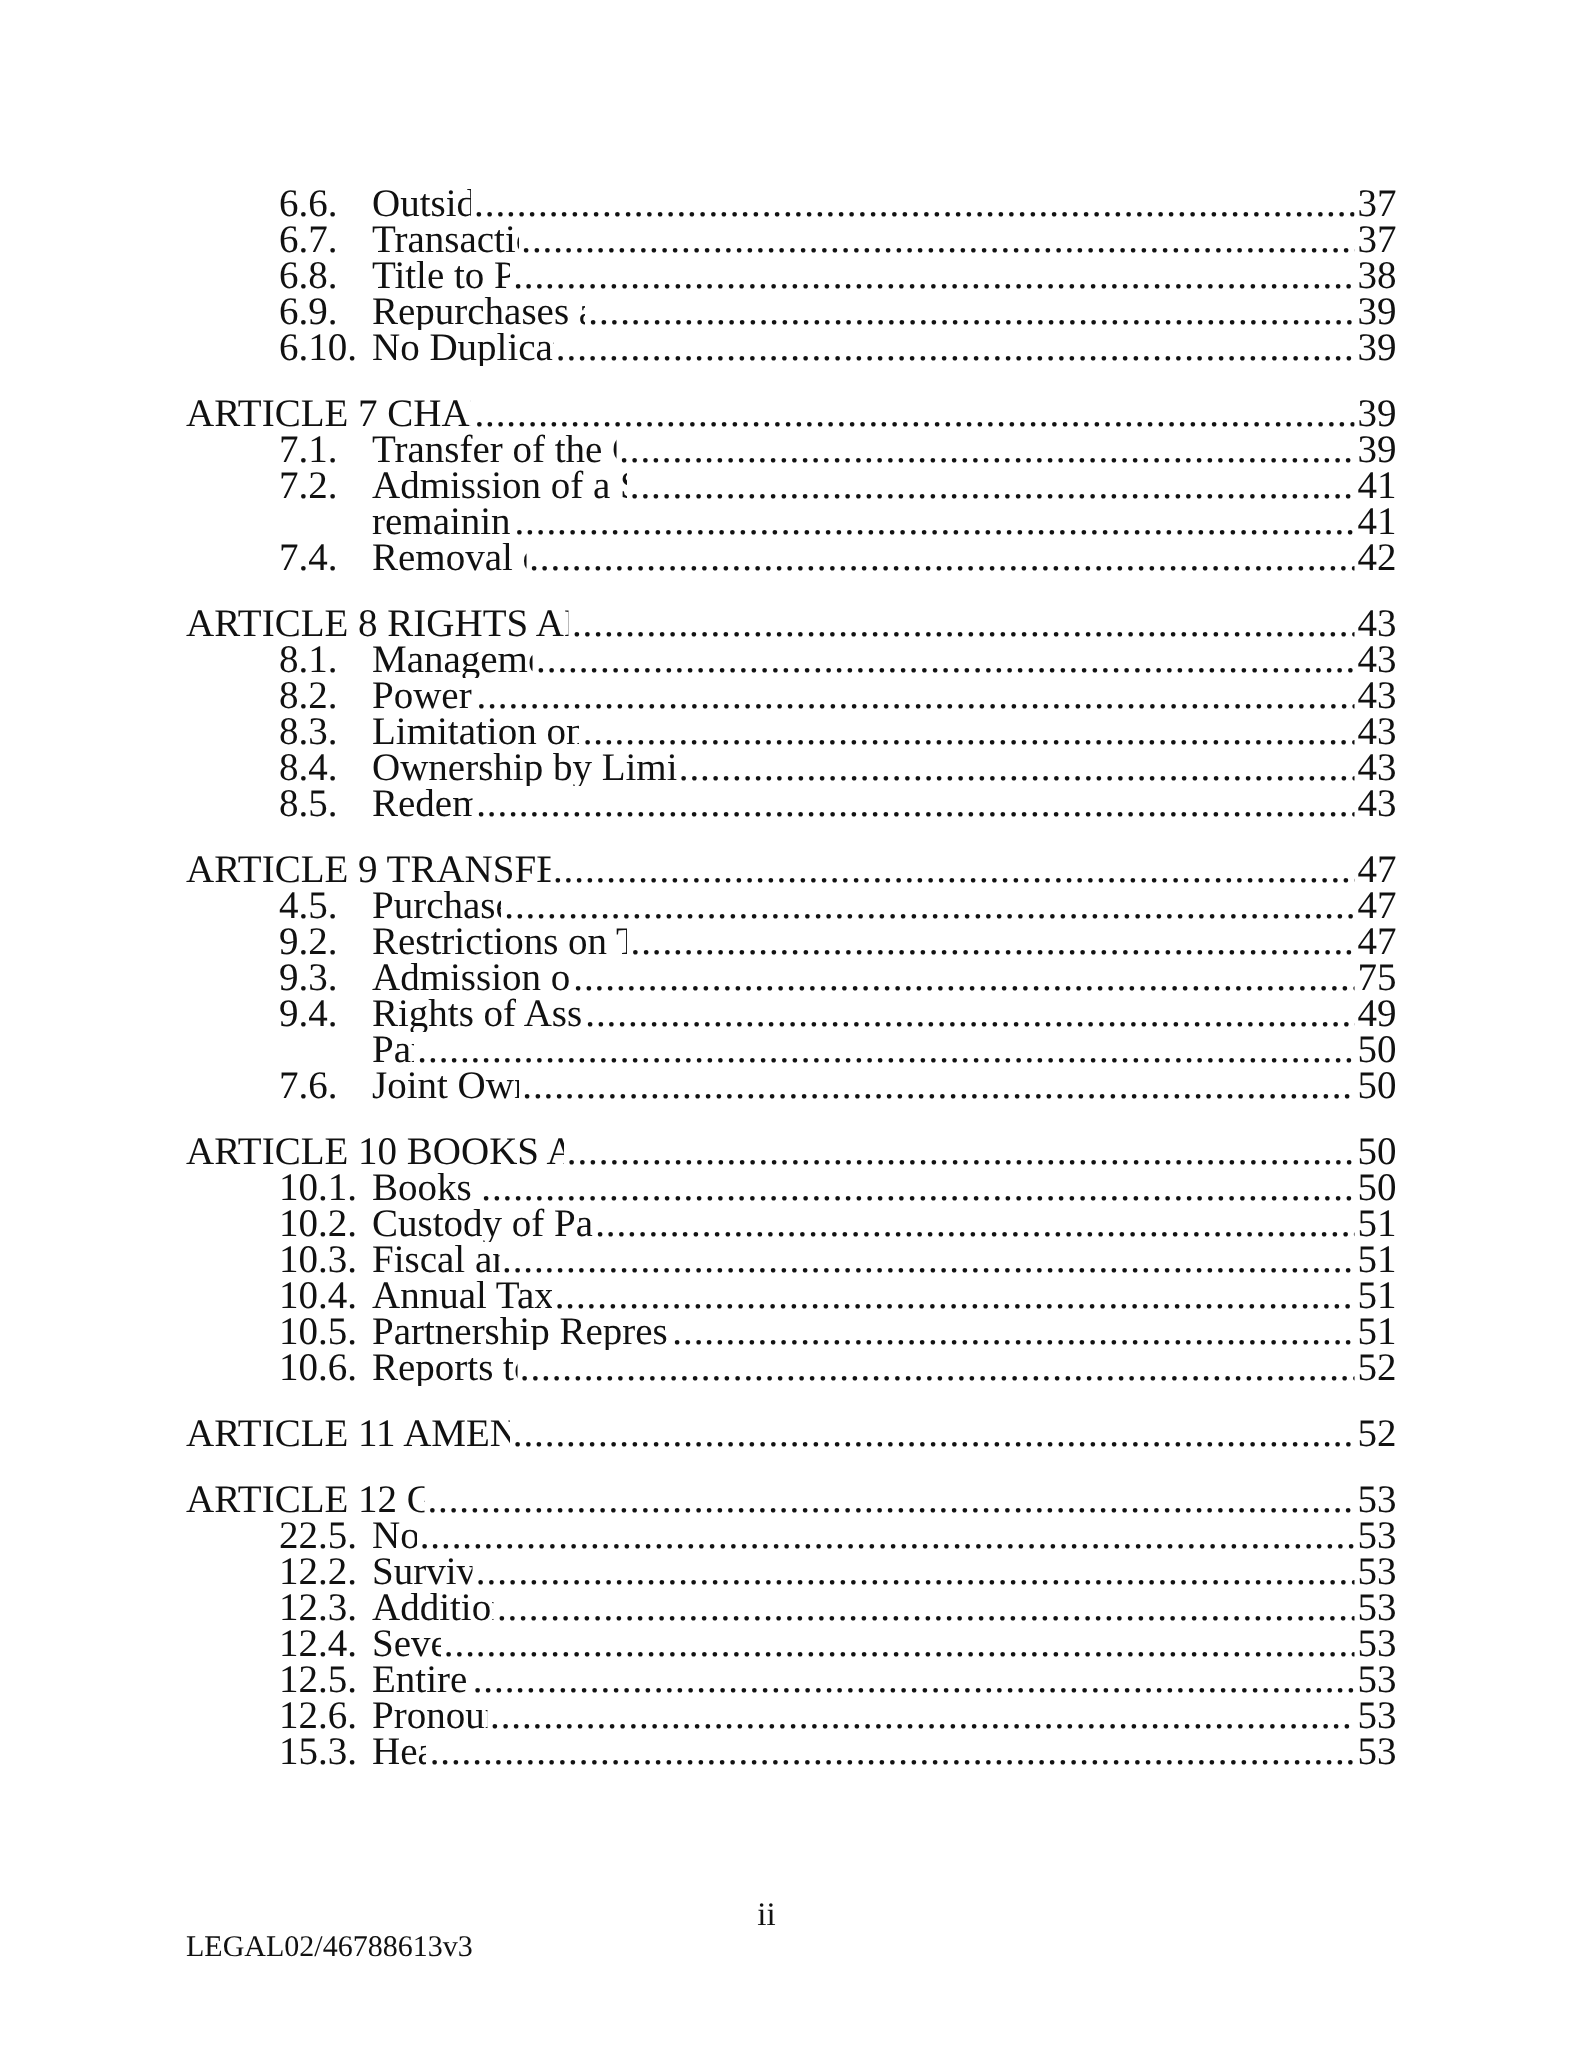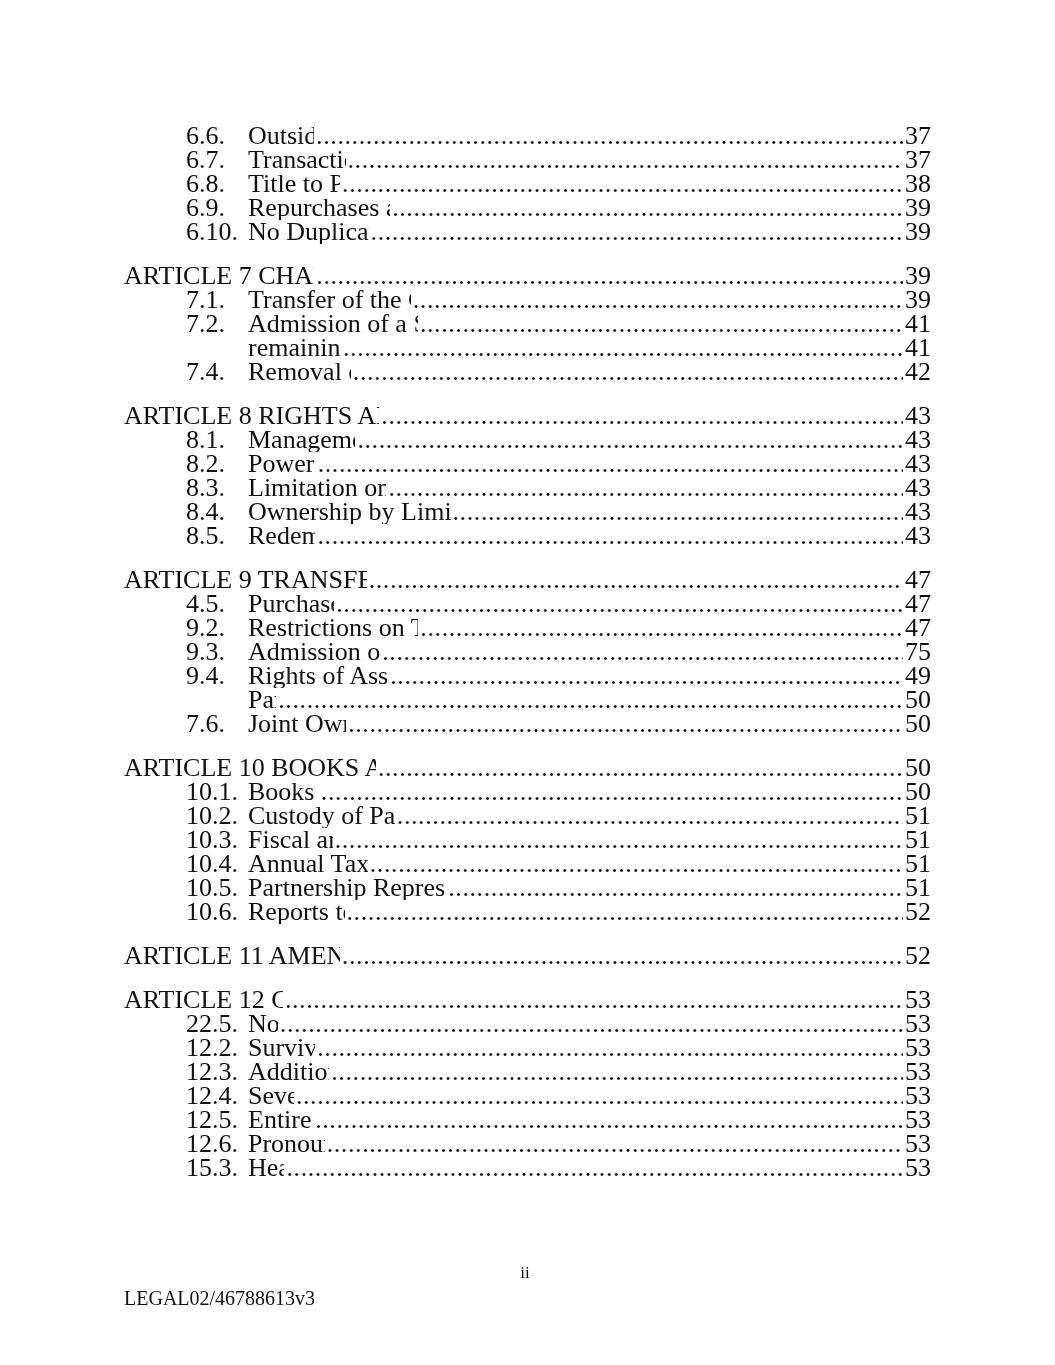--- a/index.html
+++ b/index.html
@@ -67,24 +67,24 @@
   .leader::before {
     content: "..........................................................................................................................................................................................................................................";
   }
   .page-no {
     flex: 0 0 auto;
     text-align: left;
   }
   .footer-page {
     position: absolute;
     top: 1263px;
-    left: 14px;
+    left: 0;
     width: 1022px;
     text-align: center;
-    font-size: 17px;
+    font-size: 22px;
   }
   .footer-docid {
     position: absolute;
     left: 124px;
     top: 1287px;
     font-size: 20px;
   }
 </style>
 </head>
 <body>

